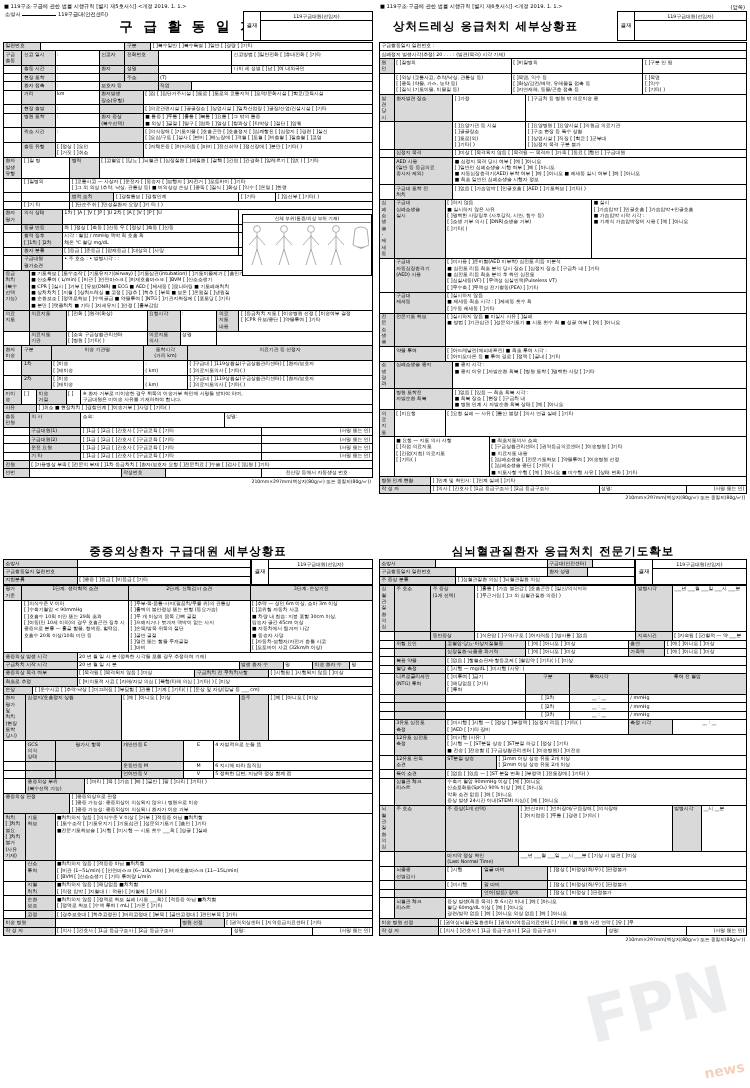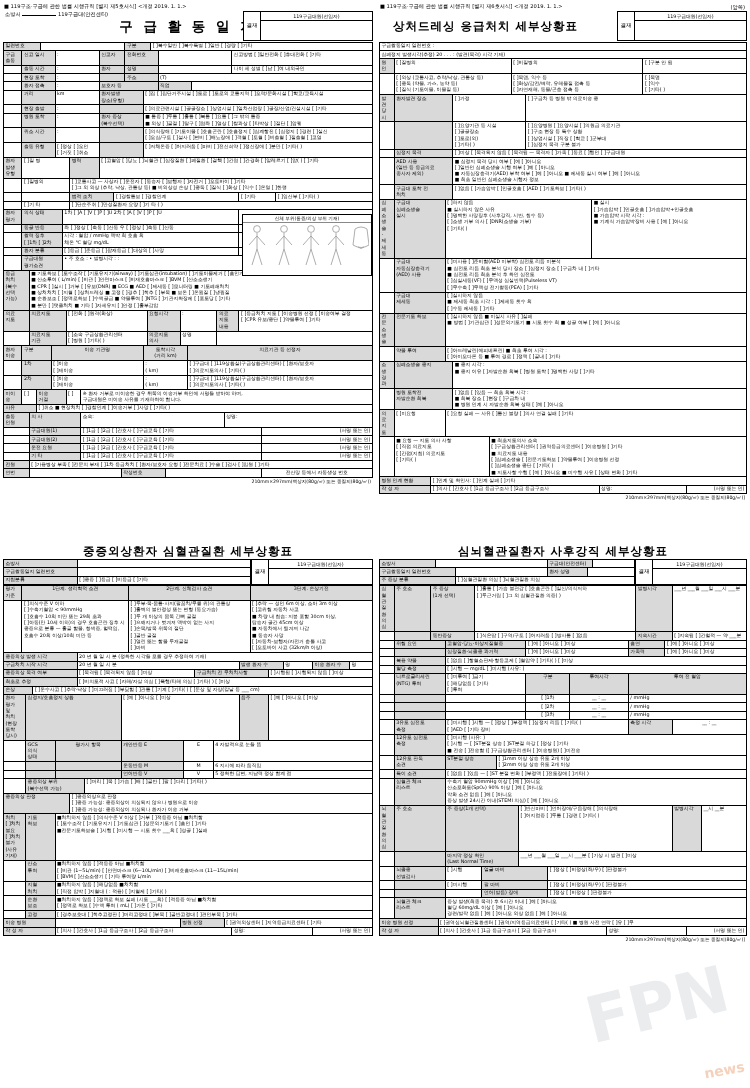--- a/index.html
+++ b/index.html
@@ -528,21 +528,21 @@
         <div class="fc sh" style="width: 14%;">작 성 자</div>
         <div class="fc" style="width: 46%;">[ ]의사  [ ]간호사  [ ]1급 응급구조사  [ ]2급 응급구조사</div>
         <div class="fc" style="width: 24%;">성명:</div>
         <div class="fc" style="width: 16%; text-align: right;">(서명 또는 인)</div>
       </div>
     </div>
   <div class="ffooter">210mm×297mm[백상지(80g/㎡) 또는 중질지(80g/㎡)]</div>
 </section>
 
 <section class="form" style="left:3px;top:543px;width:370px;height:545px;">
-  <div class="ftitle sm" style="line-height:16px;height:16px;">중증외상환자 심혈관질환 세부상황표</div>
+  <div class="ftitle sm" style="line-height:16px;height:16px;">중증외상환자 구급대원 세부상황표</div>
   <div class="headflex">
     <div class="ftable">
         <div class="fr">
           <div class="fc sh" style="width: 30%;">소방서</div>
           <div class="fc" style="width: 70%;"></div>
         </div>
         <div class="fr">
           <div class="fc sh" style="width: 30%;">구급활동일지 일련번호</div>
           <div class="fc" style="width: 70%;"></div>
         </div>
@@ -719,21 +719,21 @@
       <div class="fr">
         <div class="fc sh" style="width: 14%;">작 성 자</div>
         <div class="fc" style="width: 48%;">[ ]의사 [ ]간호사 [ ]1급 응급구조사 [ ]2급 응급구조사</div>
         <div class="fc" style="width: 22%;">성명:</div>
         <div class="fc" style="width: 16%; text-align: right;">(서명 또는 인)</div>
       </div>
     </div>
 </section>
 
 <section class="form" style="left:379px;top:543px;width:368px;height:545px;">
-  <div class="ftitle sm" style="line-height:16px;height:16px;">심뇌혈관질환자 사후강직 세부상황표</div>
+  <div class="ftitle sm" style="line-height:16px;height:16px;">심뇌혈관질환자 응급처치 전문기도확보</div>
   <div class="headflex">
     <div class="ftable">
         <div class="fr">
           <div class="fc sh" style="width: 22%;">소방서</div>
           <div class="fc" style="width: 44%;"></div>
           <div class="fc sh" style="width: 18%;">구급대(안전센터)</div>
           <div class="fc" style="width: 16%;"></div>
         </div>
         <div class="fr">
           <div class="fc sh" style="width: 30%;">구급활동일지 일련번호</div>

